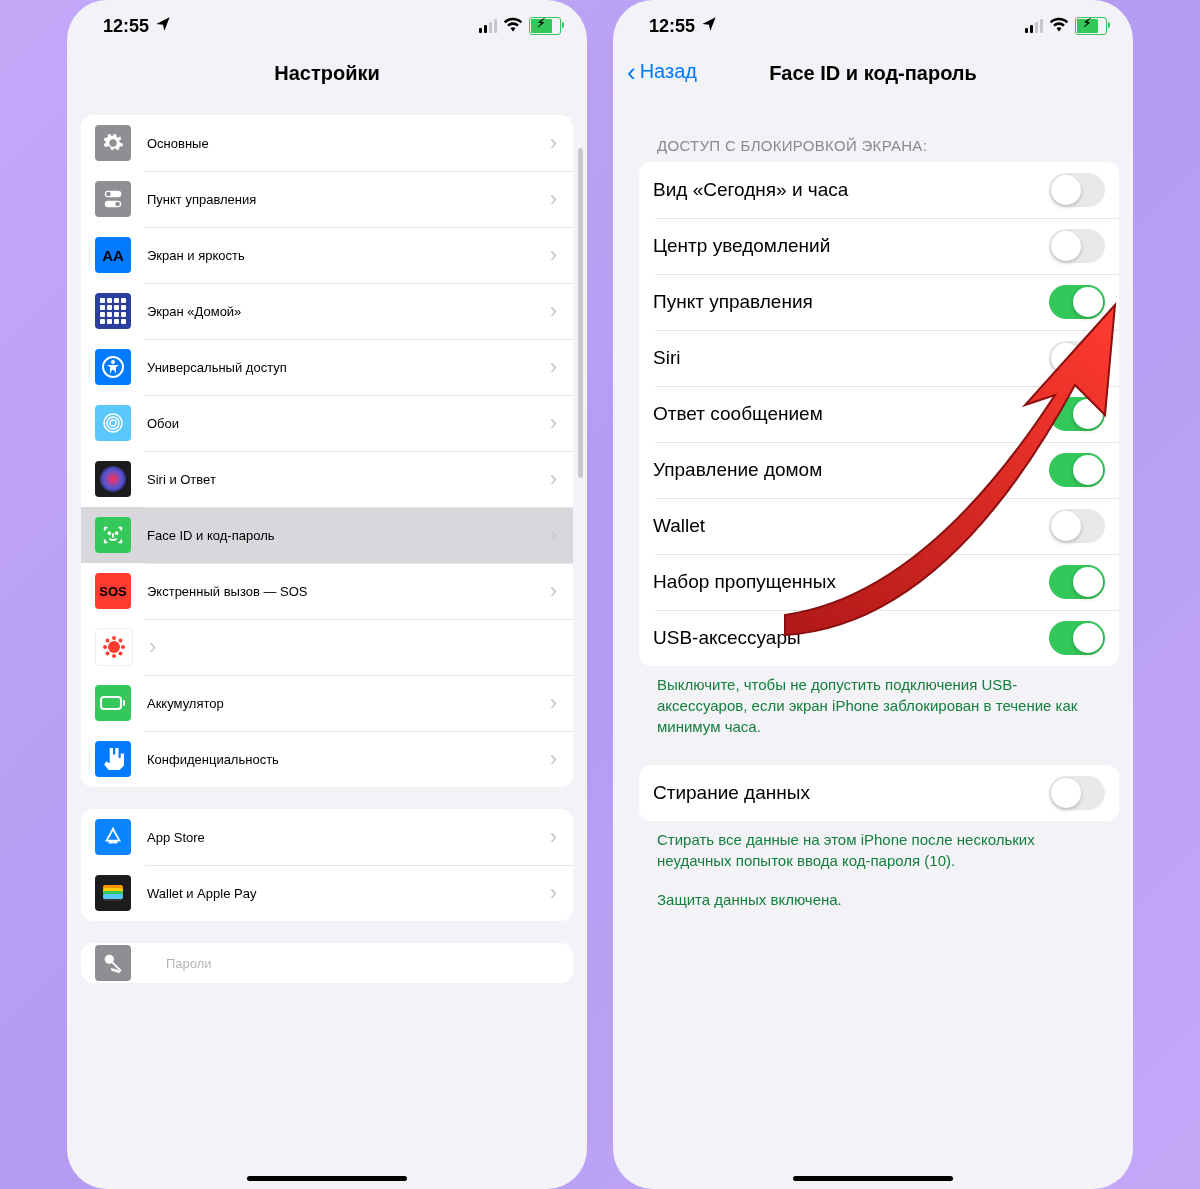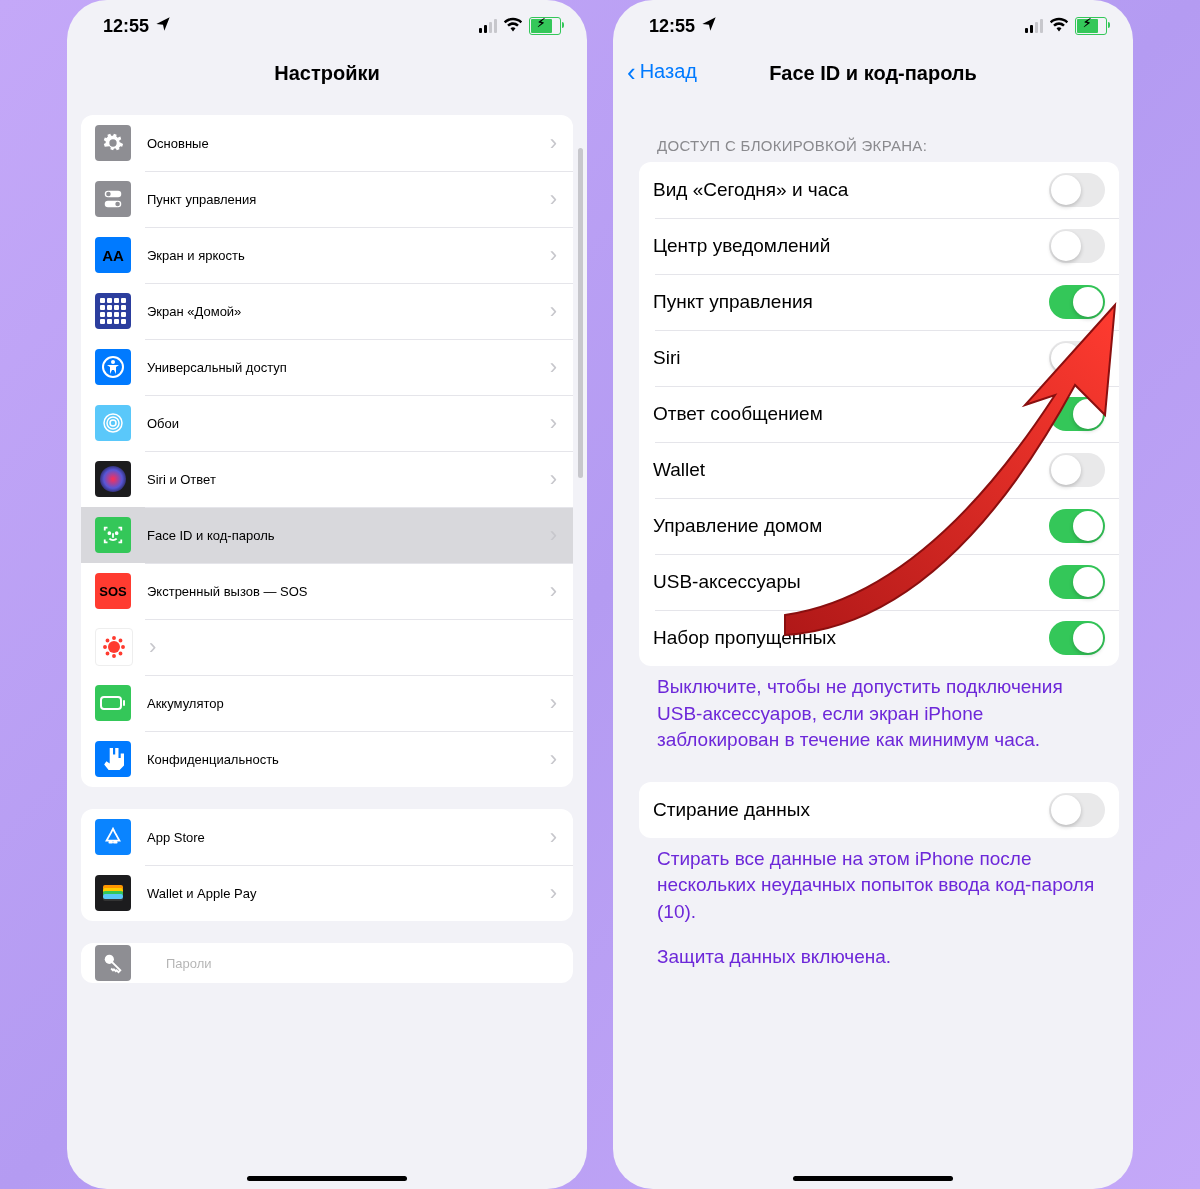--- a/index.html
+++ b/index.html
@@ -101,21 +101,21 @@
     position:relative; flex-shrink:0;
   }
   .switch.on { background:#34c759; }
   .switch .knob {
     position:absolute; top:2px; width:30px; height:30px; border-radius:50%;
     background:#fff; box-shadow:0 2px 4px rgba(0,0,0,0.2);
     left:2px; transition:none;
   }
   .switch.on .knob { left:24px; }
   .footnote {
-    font-size:19px; color:#6d28d9; line-height:1.4;
+    font-size:15px; color:#15803d; line-height:1.4;
     padding:8px 18px 0;
   }
   .footnote.spaced { margin-top:10px; }
   .arrow-svg {
     position:absolute; pointer-events:none; z-index:50;
     left:120px; top:200px; width:400px; height:350px;
   }
   .wifi-icon{display:inline-block;}
   .grid-home { display:grid; grid-template-columns:repeat(4,5px); grid-template-rows:repeat(4,5px); gap:2px;}
   .grid-home i{background:#fff;border-radius:1px;}
@@ -400,39 +400,39 @@
             <span class="knob"></span>
           </span>
       </div>
       <div class="row toggle-row">
         <span class="label">Ответ сообщением</span>
         <span class="switch on">
             <span class="knob"></span>
           </span>
       </div>
       <div class="row toggle-row">
+        <span class="label">Управление домом</span>
+        <span class="switch on">
+            <span class="knob"></span>
+          </span>
+      </div>
+      <div class="row toggle-row">
         <span class="label">Wallet</span>
         <span class="switch">
             <span class="knob"></span>
           </span>
       </div>
       <div class="row toggle-row">
-        <span class="label">Управление домом</span>
+        <span class="label">Набор пропущенных</span>
         <span class="switch on">
             <span class="knob"></span>
           </span>
       </div>
       <div class="row toggle-row">
         <span class="label">USB-аксессуары</span>
-        <span class="switch on">
-            <span class="knob"></span>
-          </span>
-      </div>
-      <div class="row toggle-row">
-        <span class="label">Набор пропущенных</span>
         <span class="switch on">
             <span class="knob"></span>
           </span>
       </div>
     </div>
 
     <div class="footnote">Выключите, чтобы не допустить подключения USB-аксессуаров, если экран iPhone заблокирован в течение как минимум часа.</div>
 
     <div class="group" style="margin-top:28px">
       <div class="row toggle-row">

